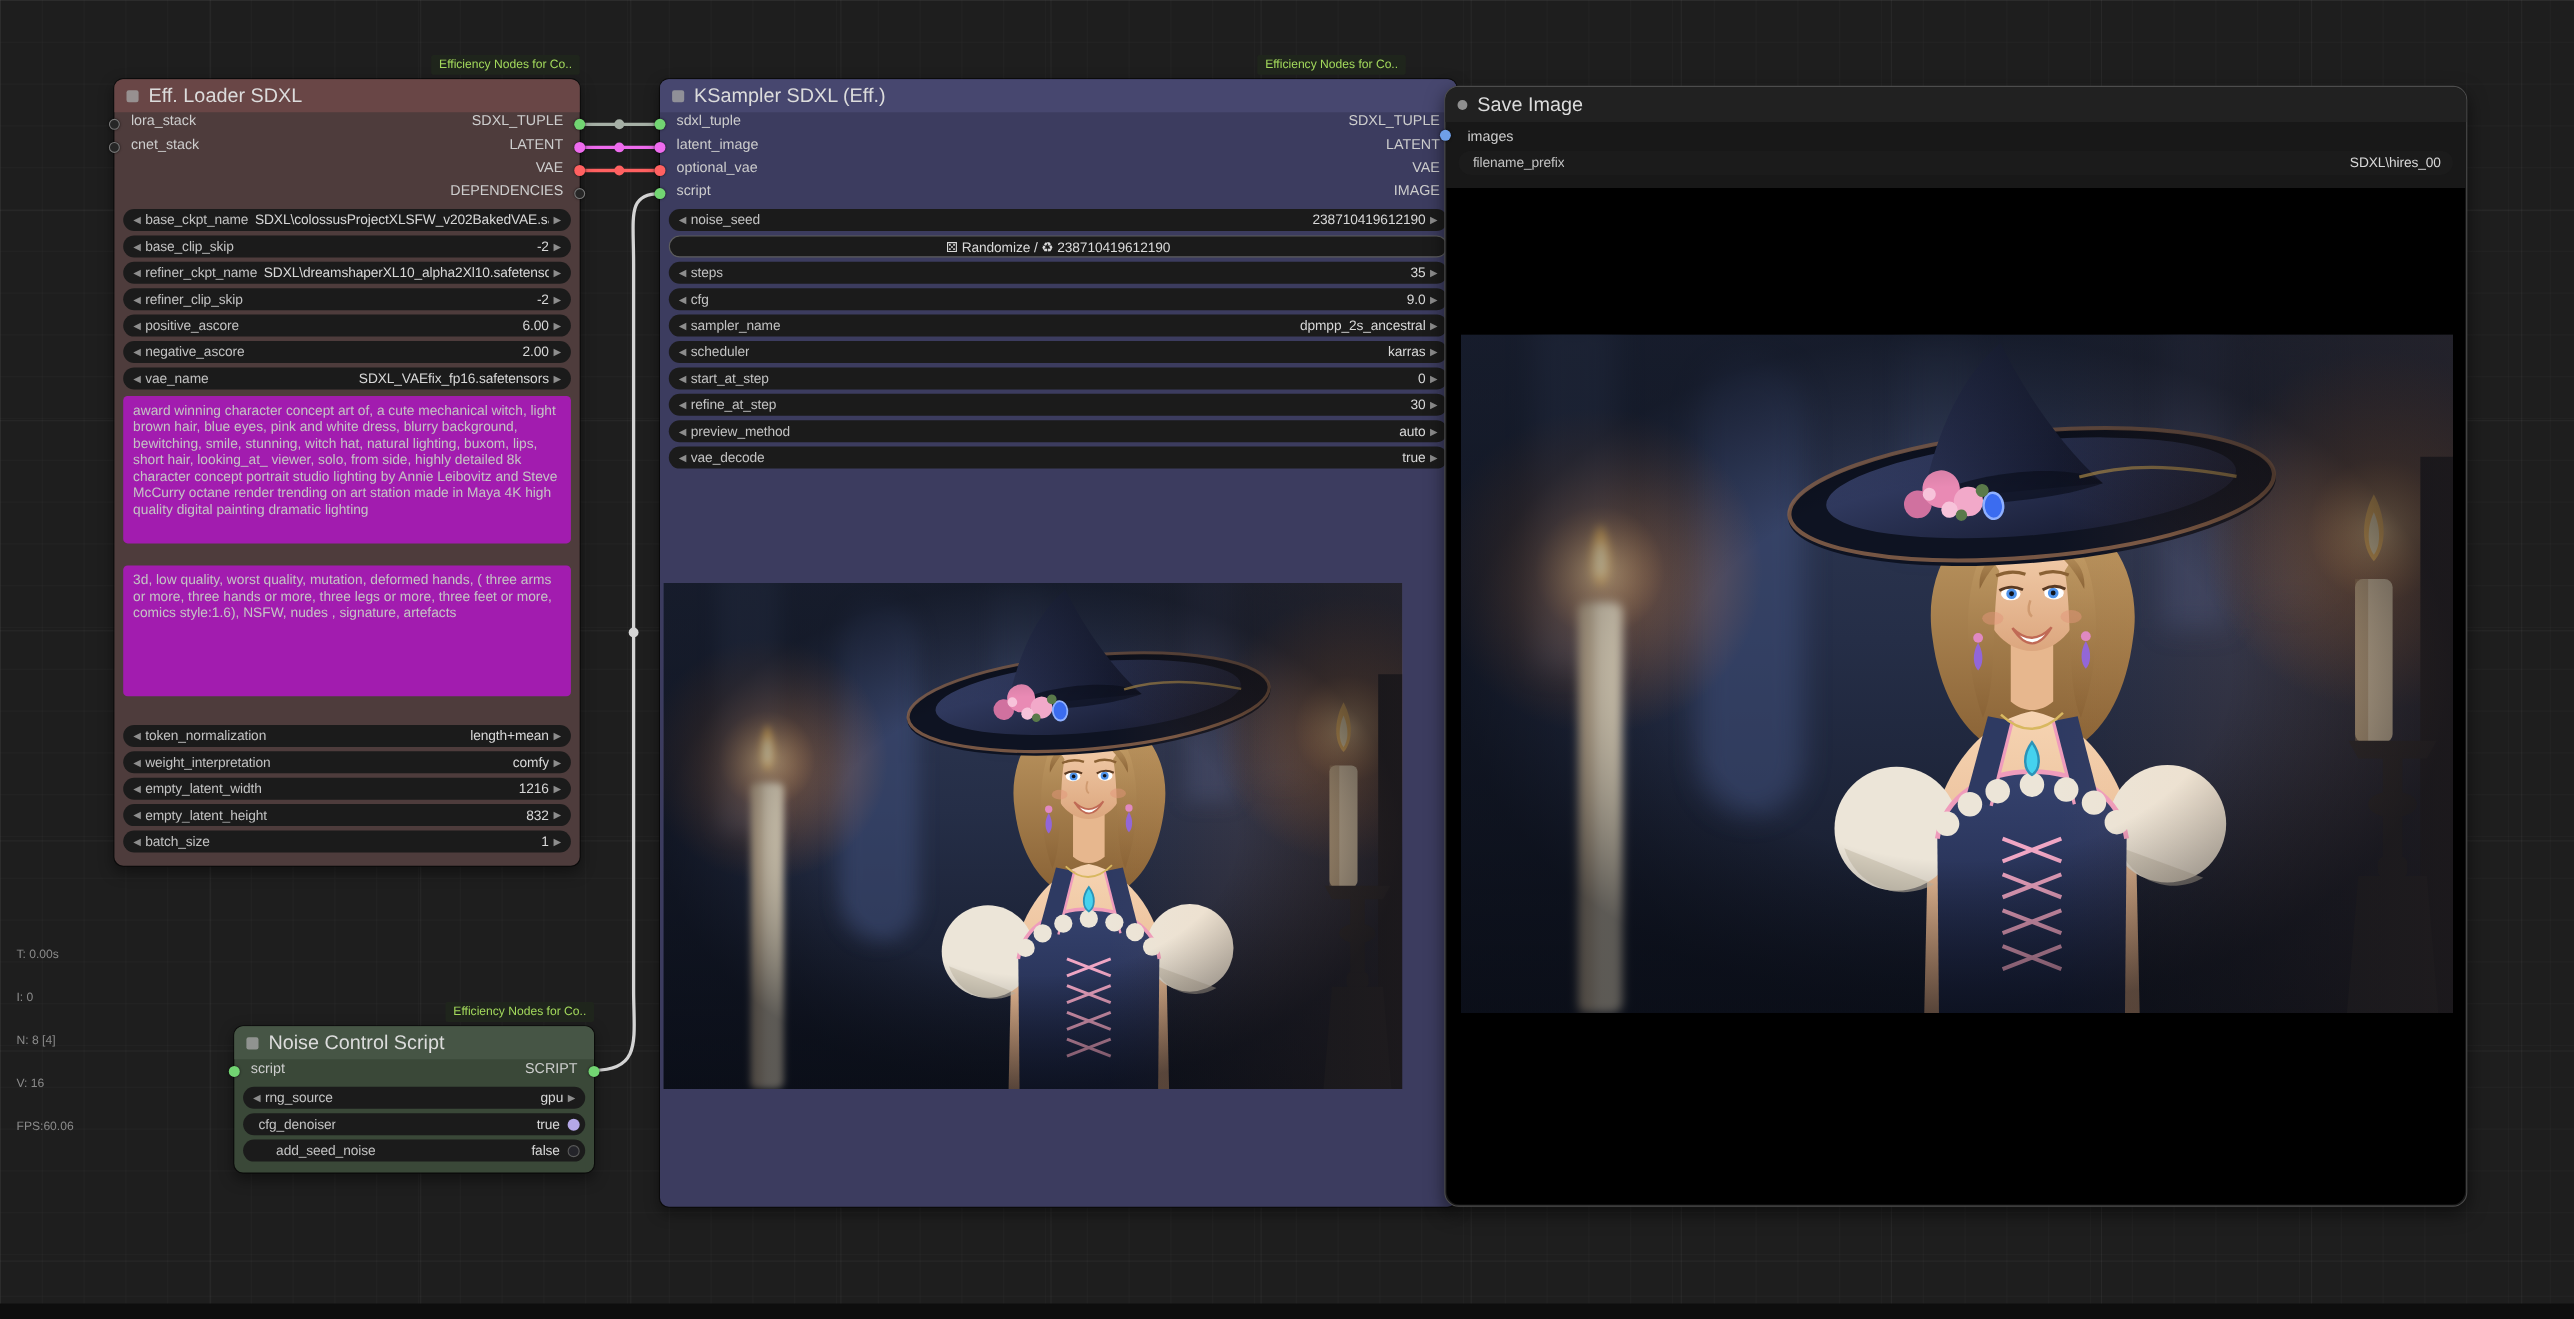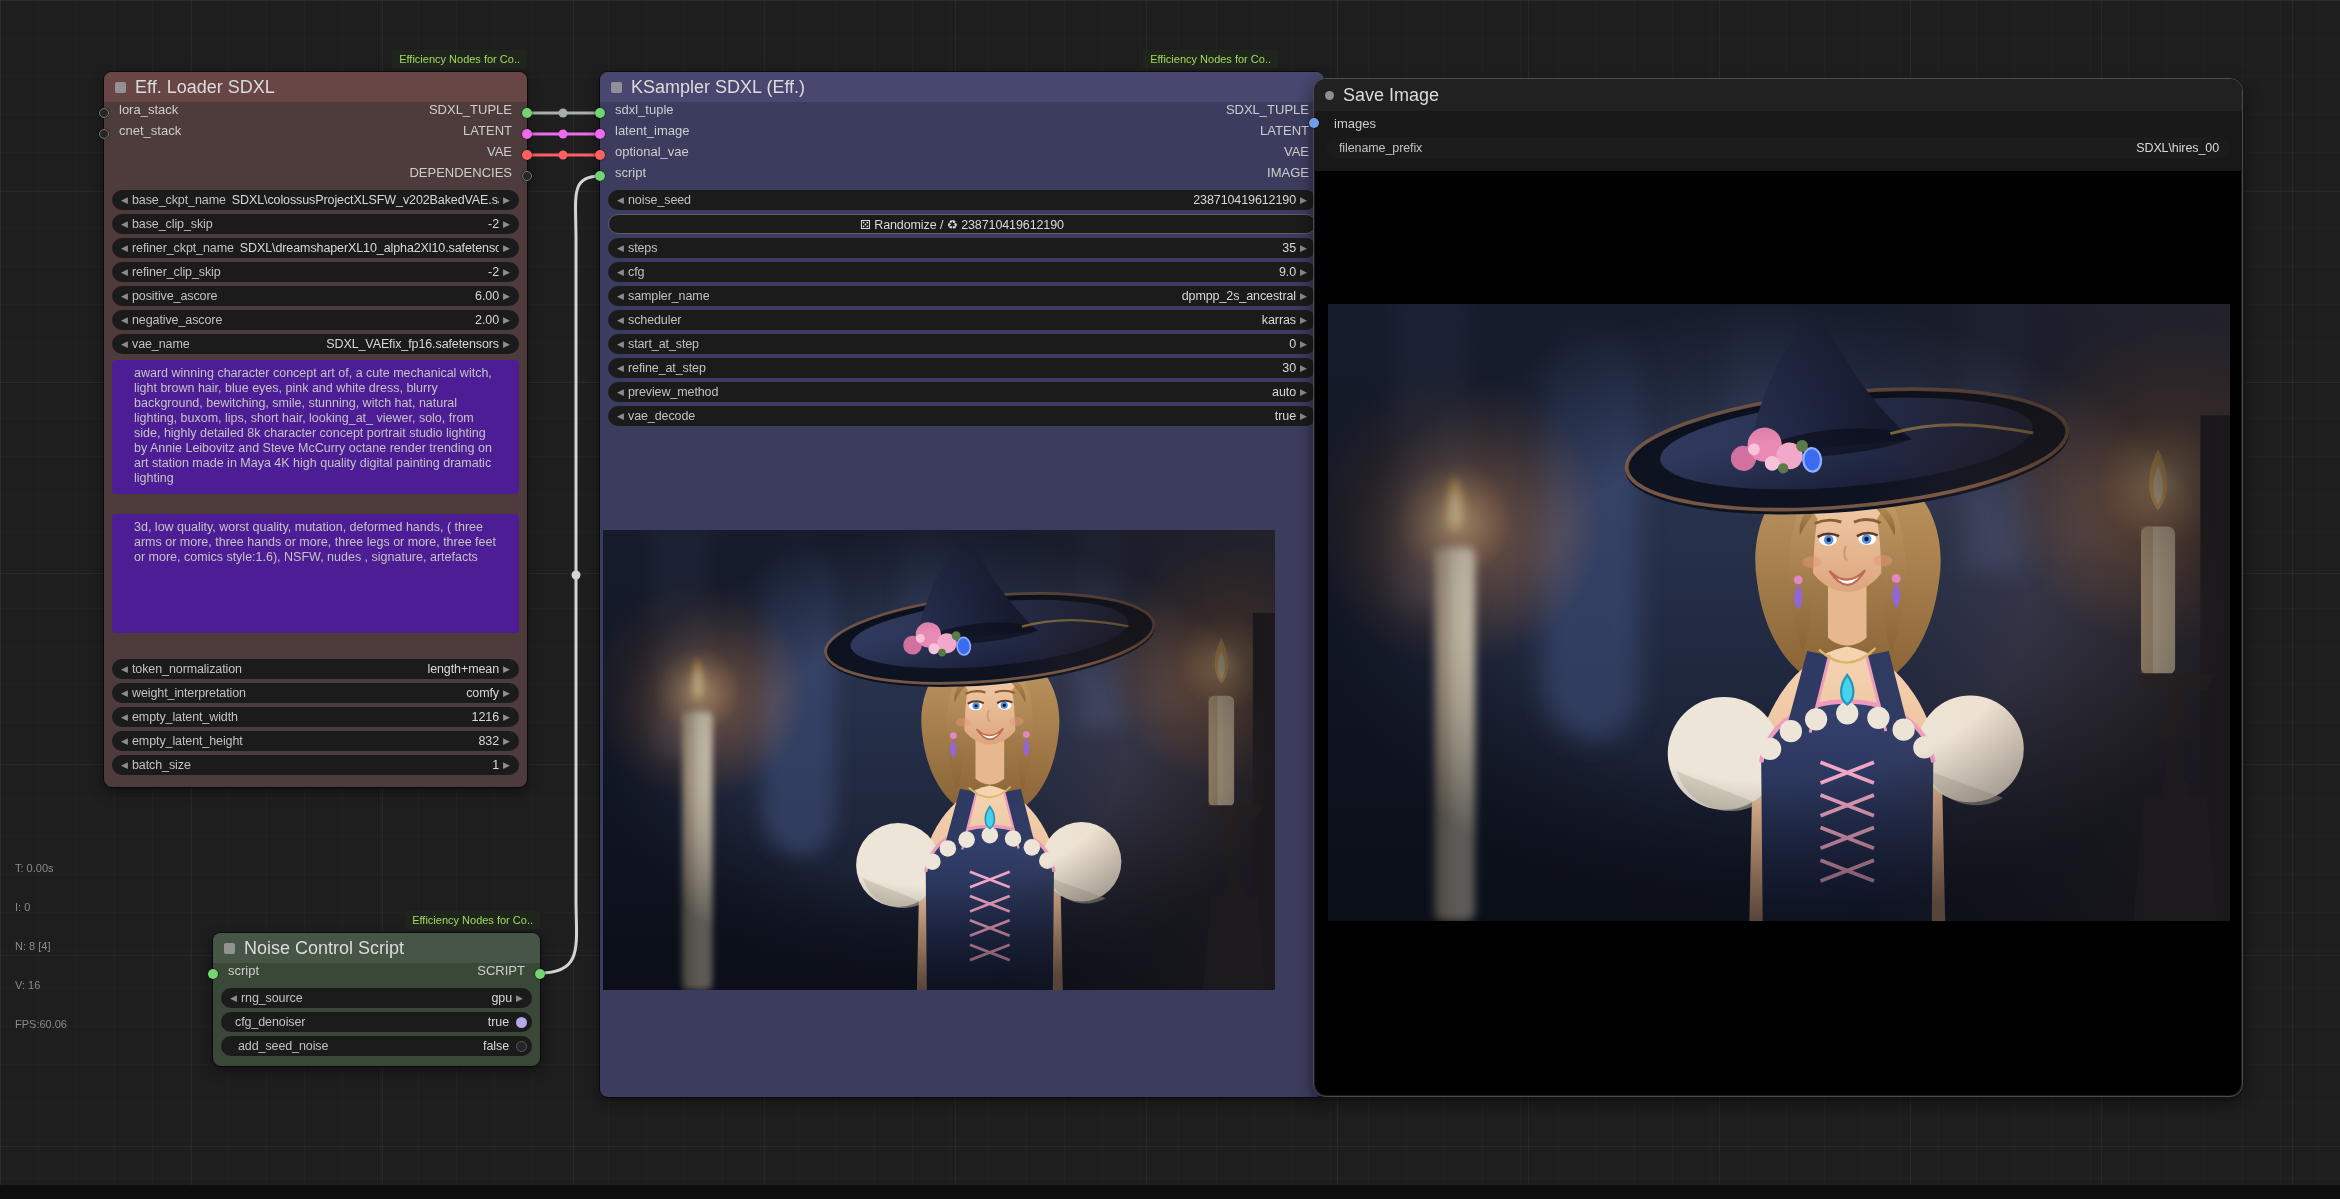--- a/index.html
+++ b/index.html
@@ -30,21 +30,21 @@
   .dot.dark{background:#262626;border:1px solid #777}
   .widget{height:20px;margin:4px 8px;background:#1b1b1b;border-radius:10px;display:flex;align-items:center;
           padding:0 5px;font-size:12.5px;letter-spacing:-0.1px}
   .widget .arr{color:#8d8d8d;font-size:9px;width:15px;text-align:center;flex:none}
   .widget .wl{color:#c2c2c2;white-space:nowrap;overflow:hidden;flex:none;max-width:62%}
   .widget .wv{color:#d8d8d8;flex:1;text-align:right;white-space:nowrap;overflow:hidden;padding-left:6px}
   .widget.btn{justify-content:center;border:1px solid #5c5c5c;color:#dadada}
   .tdot{width:11px;height:11px;border-radius:50%;margin-left:7px;flex:none}
   .tdot.on{background:#b5a8e8}
   .tdot.off{background:#24242a;border:1px solid #5a5a5a}
-  .prompt{margin:6px 8px;background:#4c1d95;border-radius:4px;padding:6px 22px;font-size:12.5px;
+  .prompt{margin:6px 8px;background:#a21caf;border-radius:4px;padding:6px 9px;font-size:12.5px;
           line-height:1.2;color:#c4c4c4;overflow:hidden}
   .badge{position:absolute;z-index:3;height:18px;display:flex;align-items:center;padding:0 7px;
          background:rgba(32,38,28,.92);color:#a3d95c;font-size:11px;border-radius:2px;white-space:nowrap}
   .stats{position:absolute;left:15px;top:836px;z-index:3;color:#8b8b8b;font-size:11px;line-height:13px;white-space:pre}
   .imgsvg{display:block}
 </style>
 </head>
 <body>
 
 <div class="canvas">
@@ -461,21 +461,21 @@
       <span class="wl">rng_source</span>
       <span class="wv">gpu</span>
       <span class="arr">▶</span>
     </div>
     <div class="widget">
       <span class="wl" style="margin-left:9px">cfg_denoiser</span>
       <span class="wv">true</span>
       <span class="tdot on"></span>
     </div>
     <div class="widget">
-      <span class="wl" style="margin-left:12px">add_seed_noise</span>
+      <span class="wl" style="margin-left:25px">add_seed_noise</span>
       <span class="wv">false</span>
       <span class="tdot off"></span>
     </div>
     <div style="height:6px"></div>
   </div>
 
   <div class="stats">
     <div>T: 0.00s</div>
     <div>I: 0</div>
     <div>N: 8 [4]</div>

